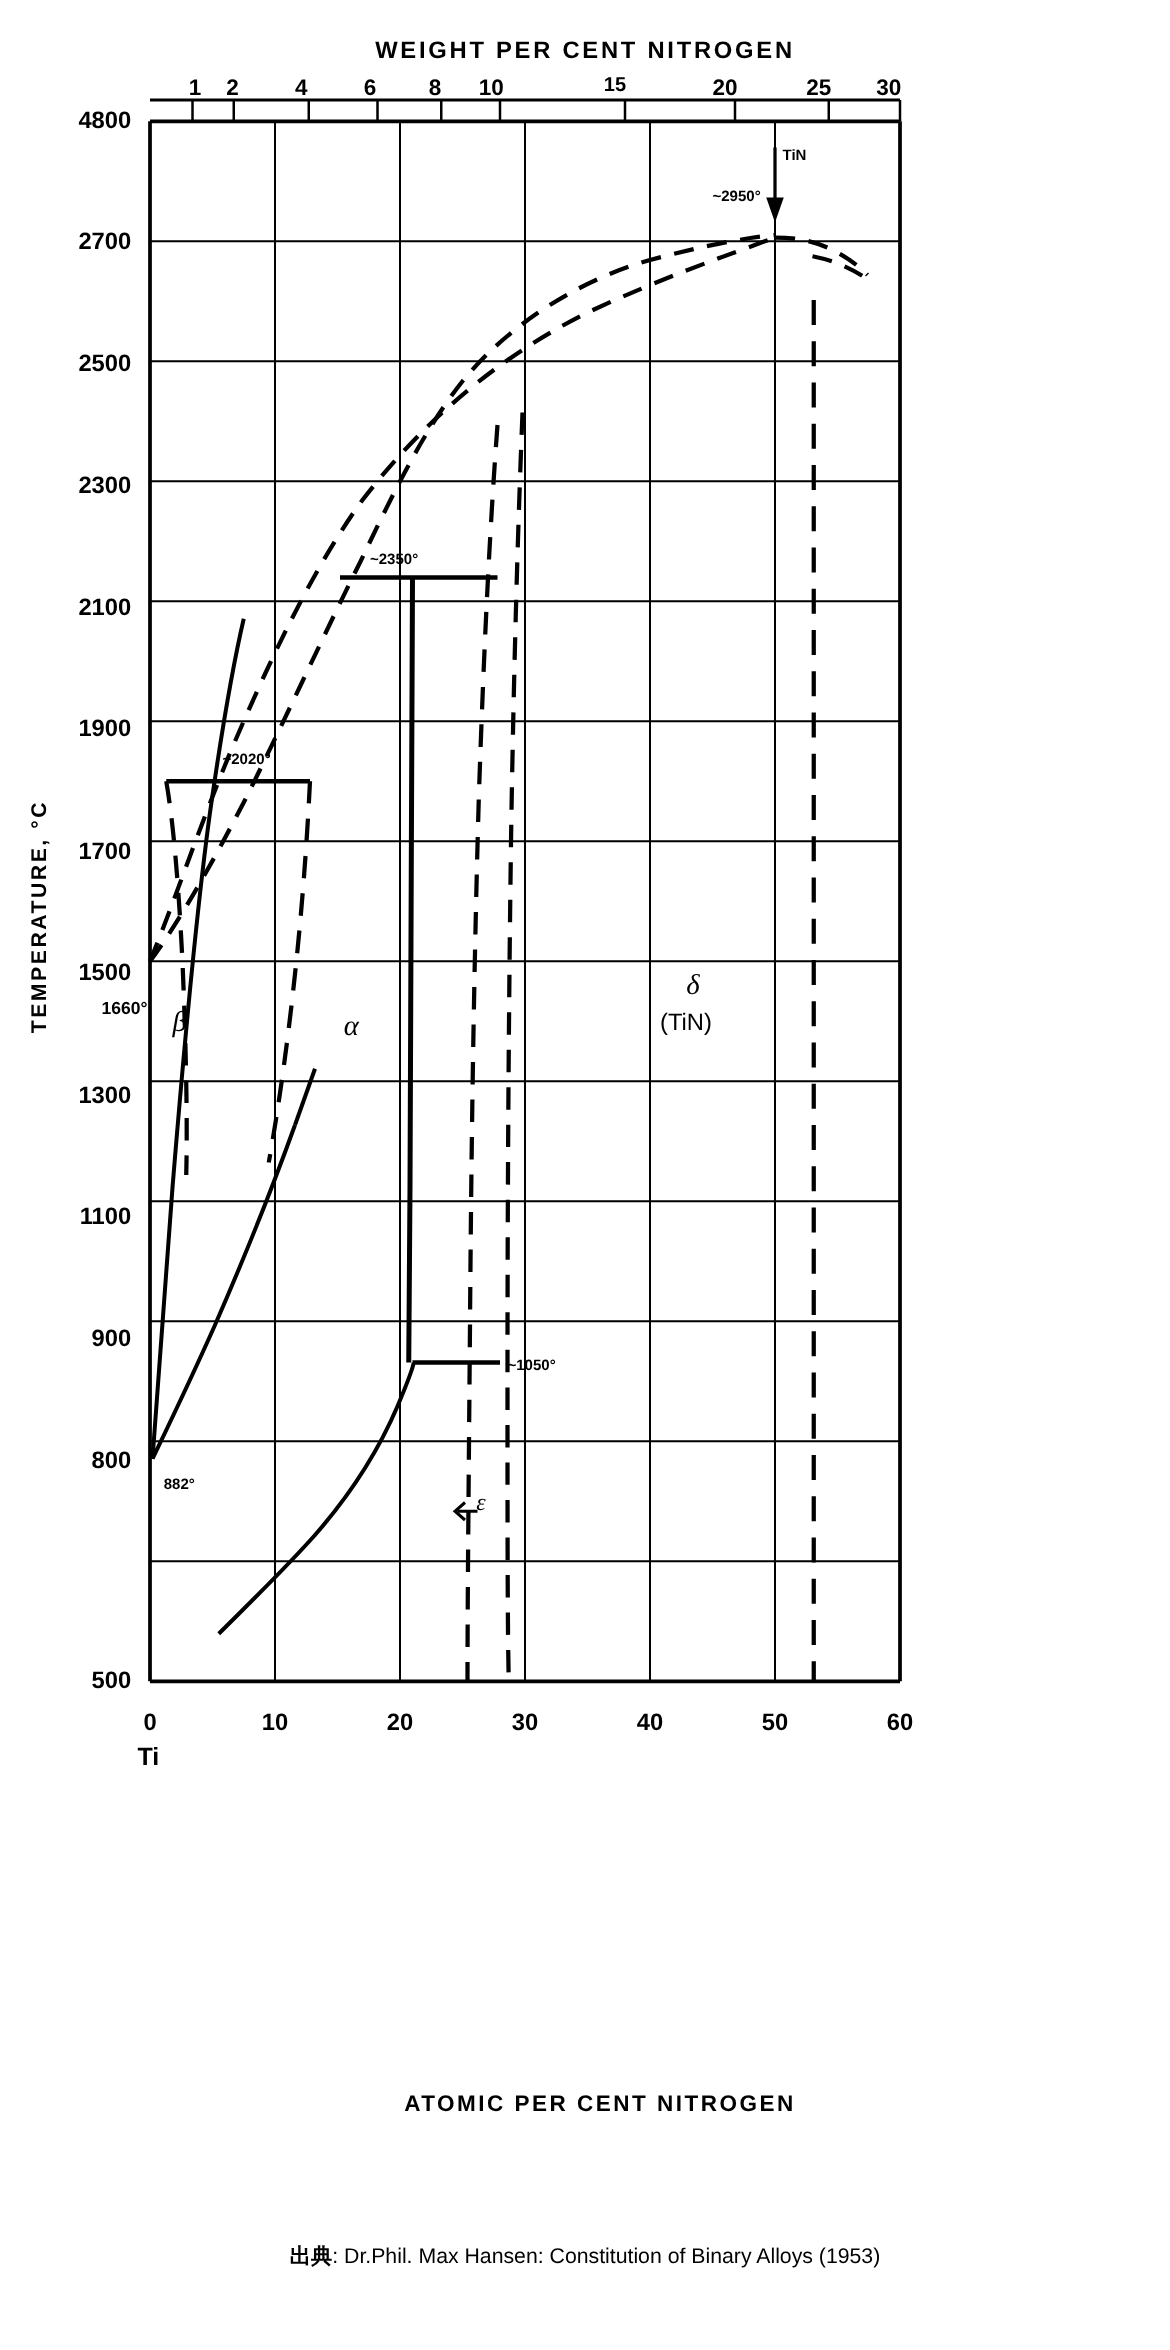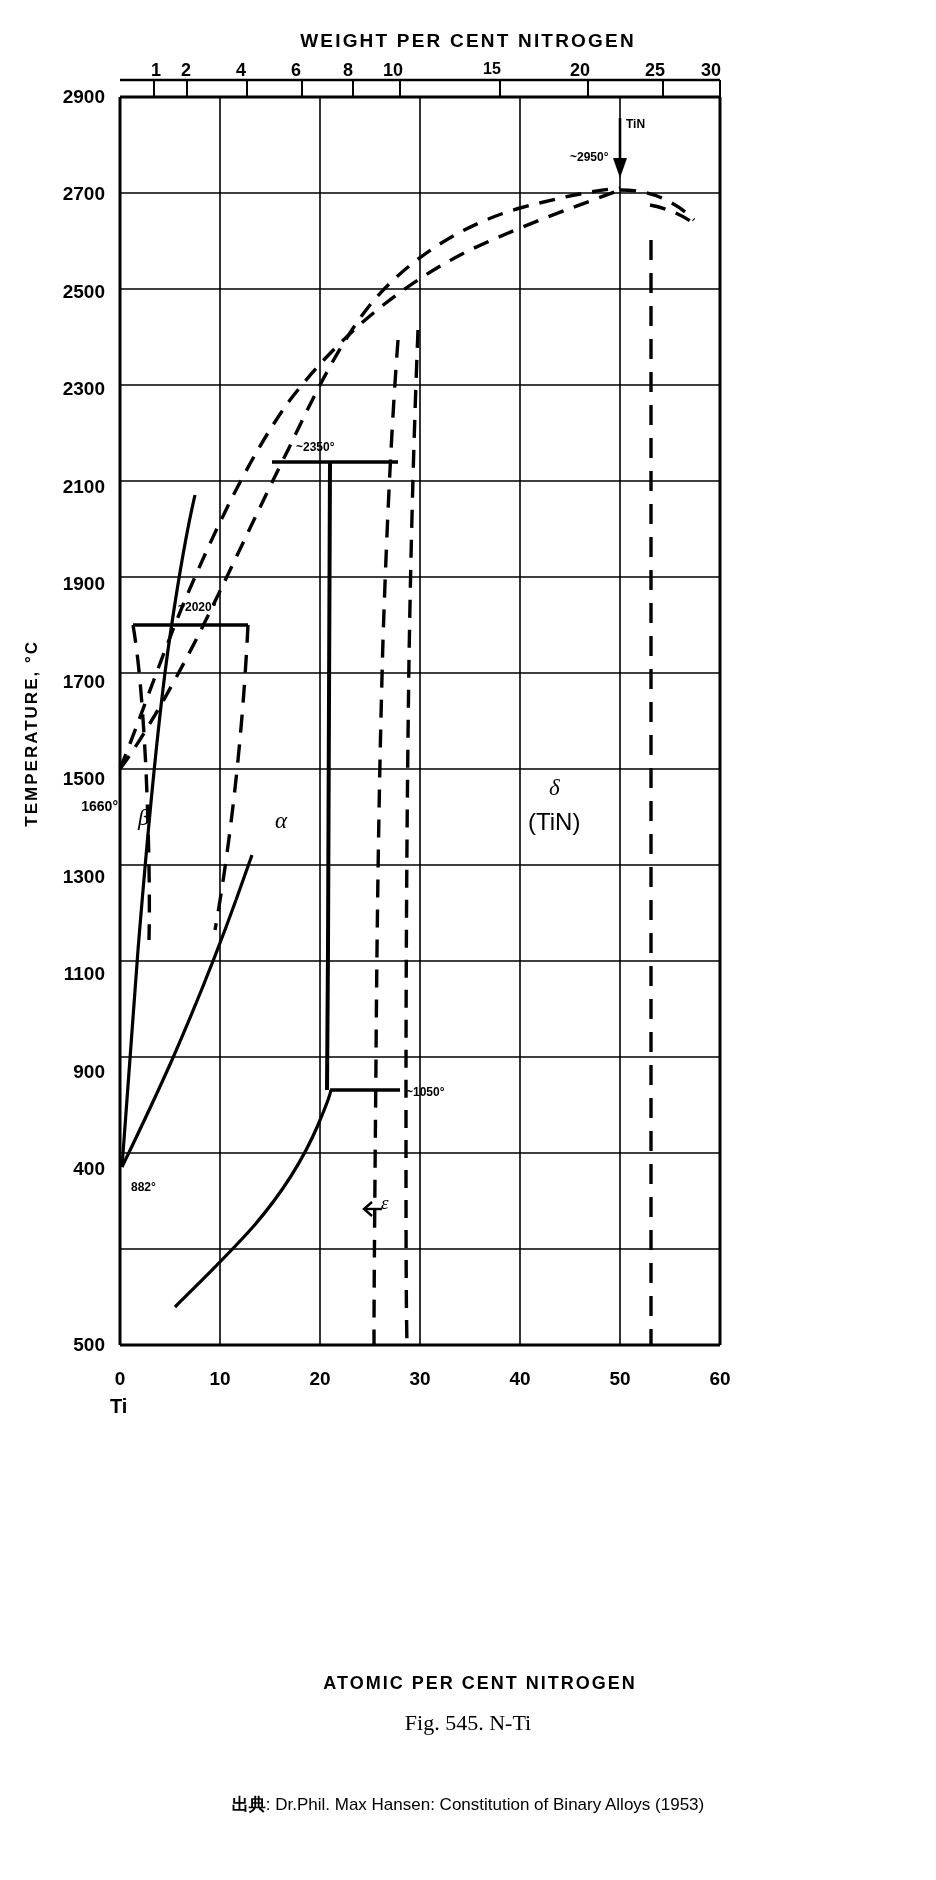--- a/index.html
+++ b/index.html
@@ -51,45 +51,45 @@
     writing-mode:vertical-rl;
     transform:rotate(180deg);
     white-space:nowrap;
   }
   .tick-label{position:absolute;font-size:19px;font-weight:700;}
   .ytick{right:0;text-align:right;width:80px;}
   .xtick{text-align:center;width:60px;}
   .corner-ti{position:absolute;font-size:20px;font-weight:700;}
   .annot{position:absolute;font-size:12px;font-weight:700;white-space:nowrap;}
   .phase{position:absolute;font-size:23px;font-family:"Liberation Serif", serif;font-style:italic;}
-  .phase-up{font-style:normal;font-size:24px;}
+  .phase-up{font-style:normal;font-size:19px;}
   svg{position:absolute;left:0;top:0;}
 </style>
 </head>
 <body>
 
 <div id="figure">
 
   <div class="top-title">WEIGHT PER CENT NITROGEN</div>
 
   <div class="ylabel">TEMPERATURE, °C</div>
 
-  <div class="tick-label ytick" style="top:86px;left:25px;">2900</div>
+  <div class="tick-label ytick" style="top:86px;left:25px;">4800</div>
   <div class="tick-label ytick" style="top:183px;left:25px;">2700</div>
   <div class="tick-label ytick" style="top:281px;left:25px;">2500</div>
   <div class="tick-label ytick" style="top:378px;left:25px;">2300</div>
   <div class="tick-label ytick" style="top:476px;left:25px;">2100</div>
   <div class="tick-label ytick" style="top:573px;left:25px;">1900</div>
   <div class="tick-label ytick" style="top:671px;left:25px;">1700</div>
   <div class="tick-label ytick" style="top:768px;left:25px;">1500</div>
   <div class="tick-label ytick" style="top:798px;left:10px;font-size:14px;margin-left:28px;">1660°</div>
   <div class="tick-label ytick" style="top:866px;left:25px;">1300</div>
   <div class="tick-label ytick" style="top:963px;left:25px;">1100</div>
   <div class="tick-label ytick" style="top:1061px;left:25px;">900</div>
-  <div class="tick-label ytick" style="top:1158px;left:25px;">400</div>
+  <div class="tick-label ytick" style="top:1158px;left:25px;">800</div>
   <div class="tick-label ytick" style="top:1334px;left:25px;">500</div>
 
   <div class="tick-label xtick" style="top:1368px;left:90px;">0</div>
   <div class="tick-label xtick" style="top:1368px;left:190px;">10</div>
   <div class="tick-label xtick" style="top:1368px;left:290px;">20</div>
   <div class="tick-label xtick" style="top:1368px;left:390px;">30</div>
   <div class="tick-label xtick" style="top:1368px;left:490px;">40</div>
   <div class="tick-label xtick" style="top:1368px;left:590px;">50</div>
   <div class="tick-label xtick" style="top:1368px;left:690px;">60</div>
 
@@ -196,19 +196,18 @@
   <div class="annot" style="top:1085px;left:406px;">~1050°</div>
   <div class="annot" style="top:1180px;left:131px;">882°</div>
 
   <div class="phase" style="top:805px;left:138px;">β</div>
   <div class="phase" style="top:808px;left:275px;">α</div>
   <div class="phase" style="top:775px;left:549px;">δ</div>
   <div class="phase phase-up" style="top:808px;left:528px;font-family:'Liberation Sans',sans-serif;font-style:normal;">(TiN)</div>
   <div class="phase" style="top:1192px;left:381px;font-size:19px;">ε</div>
 
   <div class="bottom-axis-title">ATOMIC PER CENT NITROGEN</div>
-  <div class="fig-caption">Fig. 545.  N-Ti</div>
 
   <div class="source-line">
     <b>出典</b><span>: Dr.Phil. Max Hansen: Constitution of Binary Alloys (1953)</span>
   </div>
 
 </div>
 
 </body></html>

